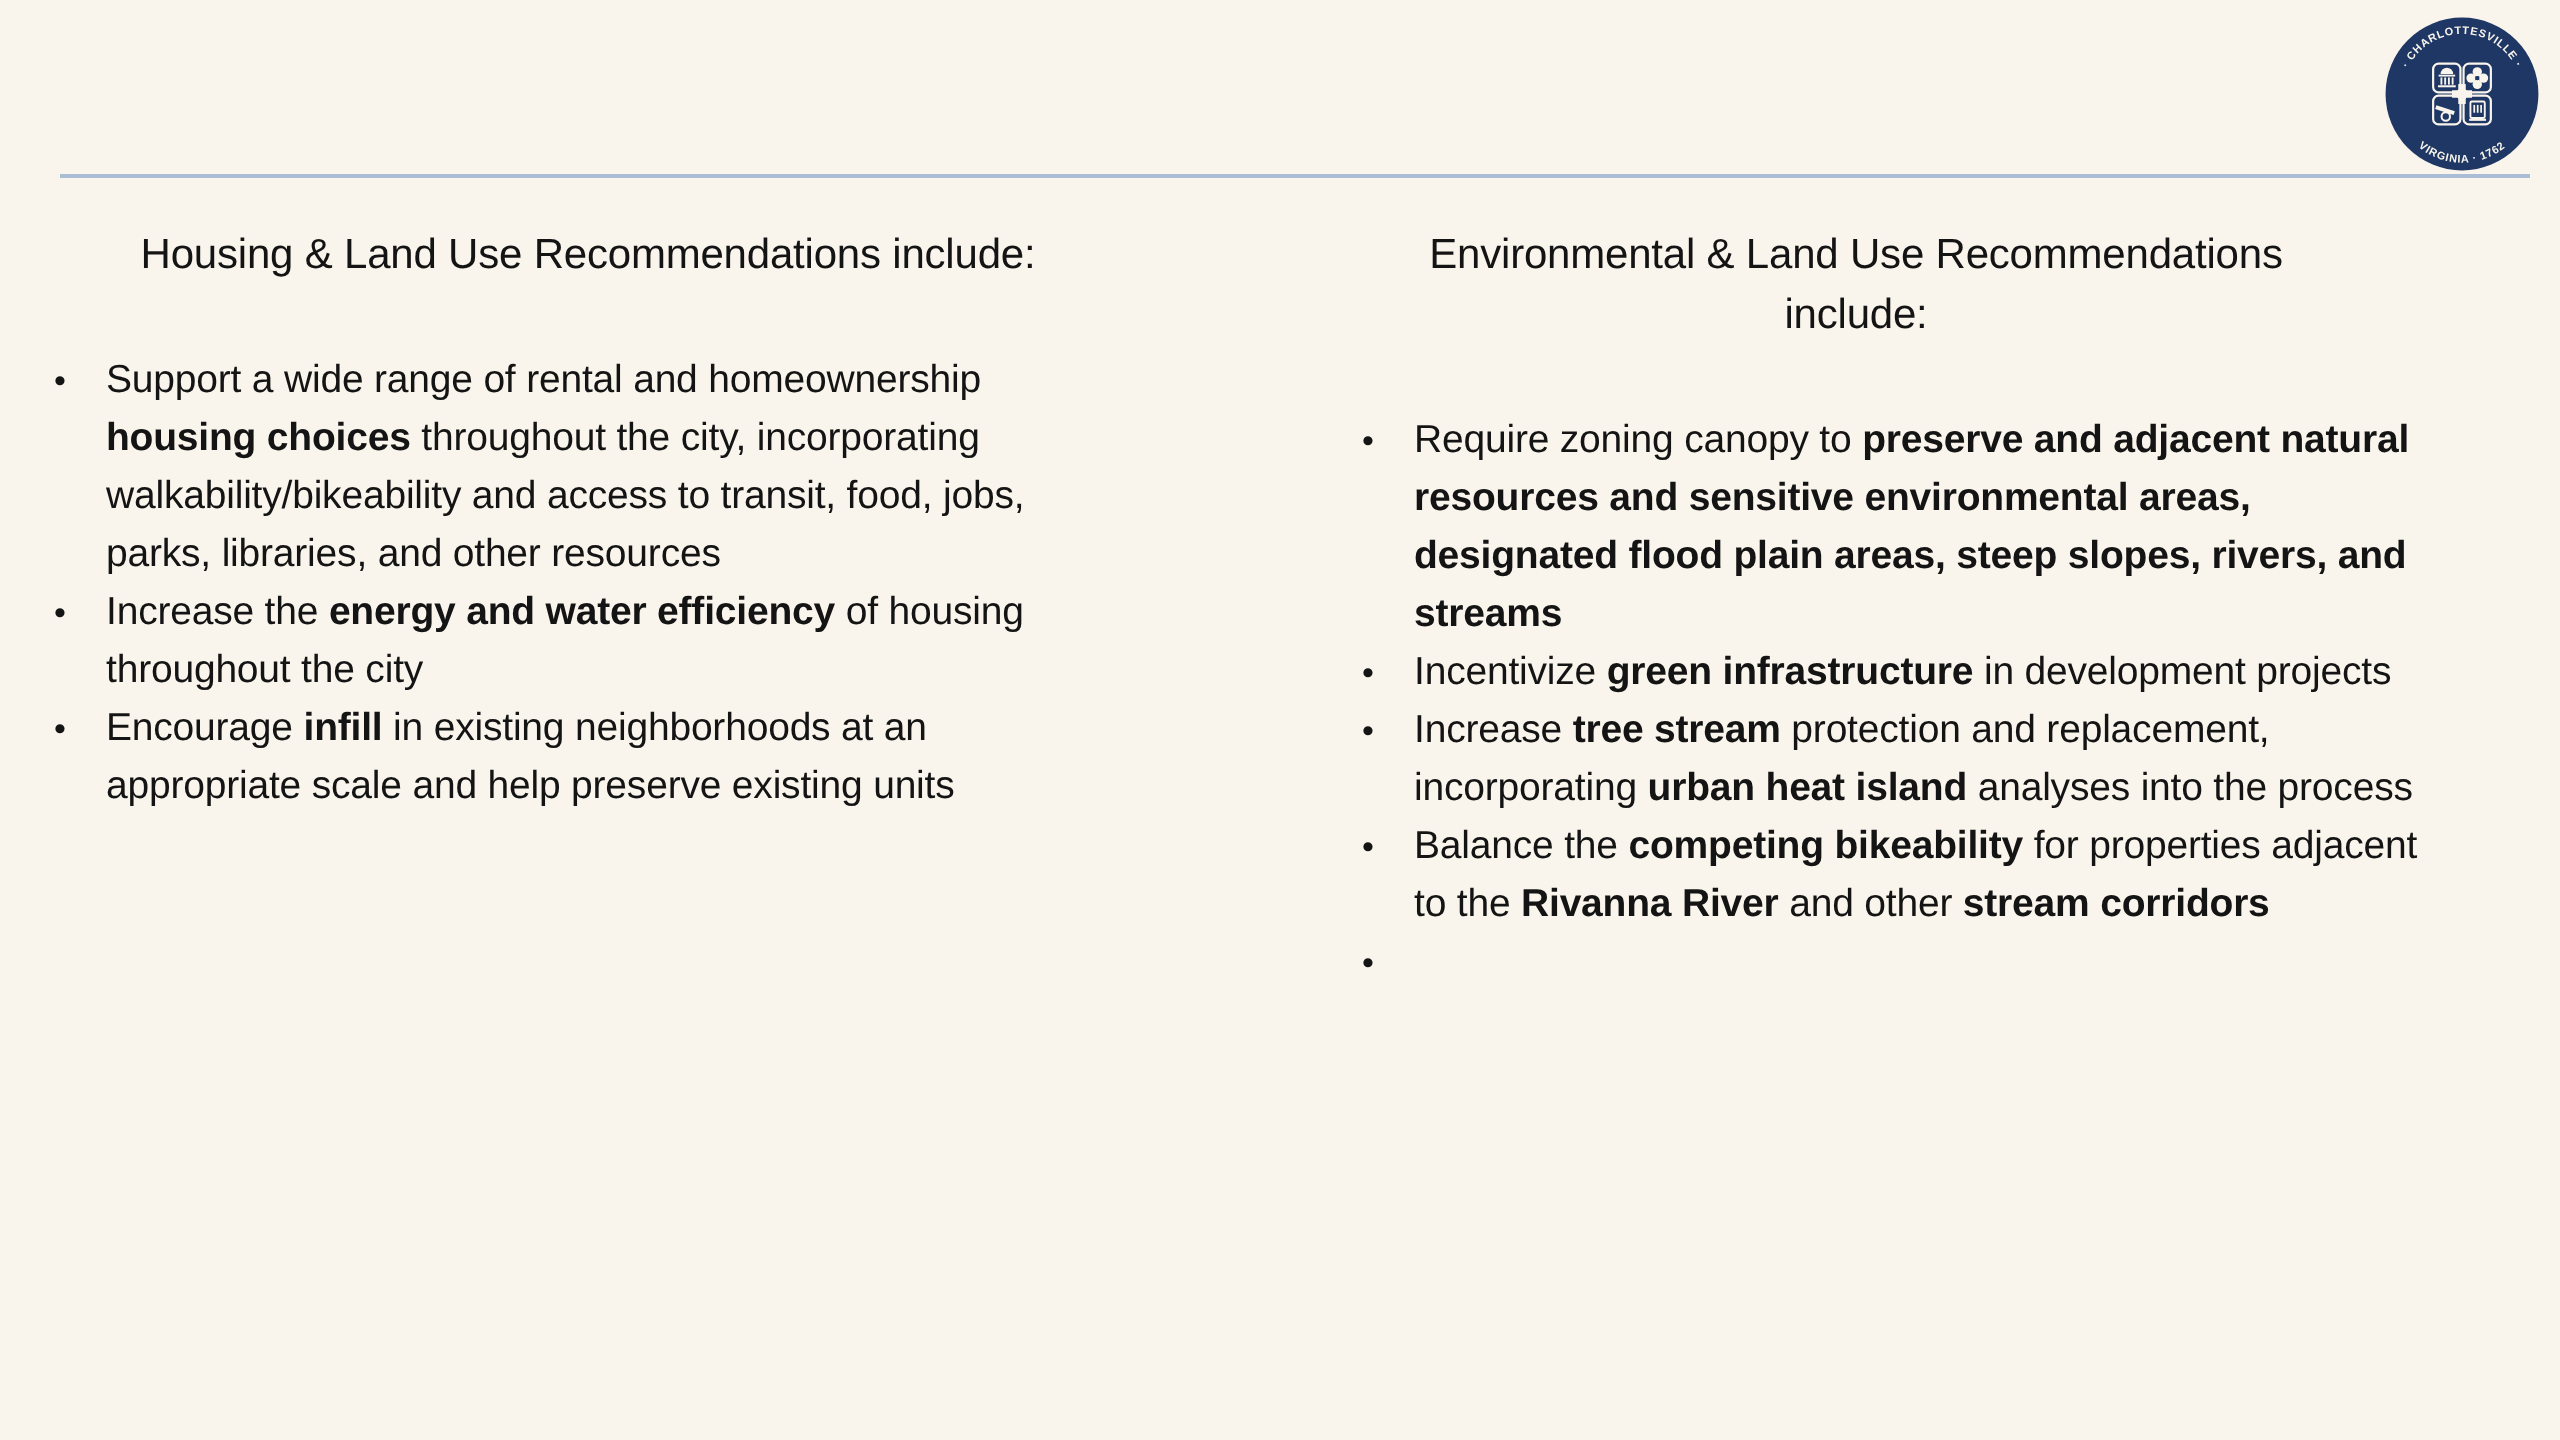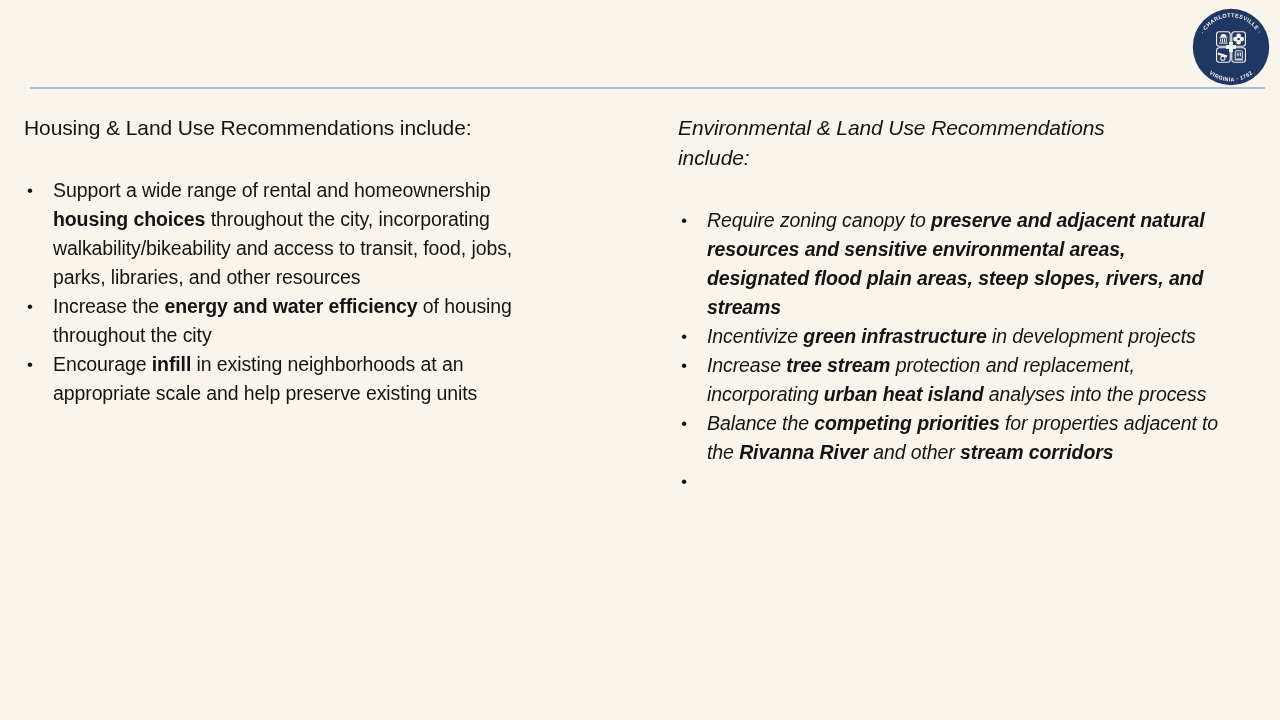--- a/index.html
+++ b/index.html
@@ -20,24 +20,24 @@
   .seal{position:absolute;left:1192px;top:8px;width:78px;height:78px;}
   .seal svg{display:block;width:100%;height:100%;}
   .seal .ring-text{
     font-family:"Liberation Sans","DejaVu Sans",sans-serif;
     font-size:7px;font-weight:700;letter-spacing:0.55px;
     fill:#FAF5EC;
   }
   .columns{position:absolute;left:0;top:113px;width:1280px;height:600px;}
   .col{position:absolute;top:0;}
   .col-left{left:24px;width:540px;}
-  .col-right{left:678px;width:546px;font-style:italic;}
+  .col-right{left:678px;width:546px;}
   .col-heading{
     margin:0 0 33px 0;font-size:21px;font-weight:400;line-height:30px;
-    letter-spacing:-0.1px;color:var(--text-color,#141414);
+    letter-spacing:-0.1px;color:var(--text-color,#141414);text-align:center;
   }
   .col-right .col-heading{max-width:500px;}
   .bullets{list-style:none;margin:0;padding:0;}
   .bullet-item{
     position:relative;padding-left:29px;
     font-size:19.5px;line-height:29px;letter-spacing:-0.1px;
     color:var(--text-color,#141414);
   }
   .bullet-item .marker{
     position:absolute;left:3px;top:0;font-size:17px;line-height:29px;
@@ -113,19 +113,19 @@
           <li class="bullet-item"><span class="marker">•</span><span><span>Increase the </span><span class="b">energy and water efficiency</span><span> of housing throughout the city</span></span></li>
           <li class="bullet-item"><span class="marker">•</span><span><span>Encourage </span><span class="b">infill</span><span> in existing neighborhoods at an appropriate scale and help preserve existing units</span></span></li>
         </ul>
     </section>
     <section class="col col-right">
       <h2 class="col-heading">Environmental &amp; Land Use Recommendations include:</h2>
       <ul class="bullets">
           <li class="bullet-item"><span class="marker">•</span><span><span>Require zoning canopy to </span><span class="b">preserve and adjacent natural resources and sensitive environmental areas, designated flood plain areas, steep slopes, rivers, and streams</span></span></li>
           <li class="bullet-item"><span class="marker">•</span><span><span>Incentivize </span><span class="b">green infrastructure</span><span> in development projects</span></span></li>
           <li class="bullet-item"><span class="marker">•</span><span><span>Increase </span><span class="b">tree stream</span><span> protection and replacement, incorporating </span><span class="b">urban heat island</span><span> analyses into the process</span></span></li>
-          <li class="bullet-item"><span class="marker">•</span><span><span>Balance the </span><span class="b">competing priorities</span><span> for properties adjacent to the </span><span class="b">Rivanna River</span><span> and other </span><span class="b">stream corridors</span></span></li>
+          <li class="bullet-item"><span class="marker">•</span><span><span>Balance the </span><span class="b">competing bikeability</span><span> for properties adjacent to the </span><span class="b">Rivanna River</span><span> and other </span><span class="b">stream corridors</span></span></li>
           <li class="bullet-item"><span class="marker">•</span></li>
         </ul>
     </section>
   </main>
 
 </div>
 
 </body></html>

